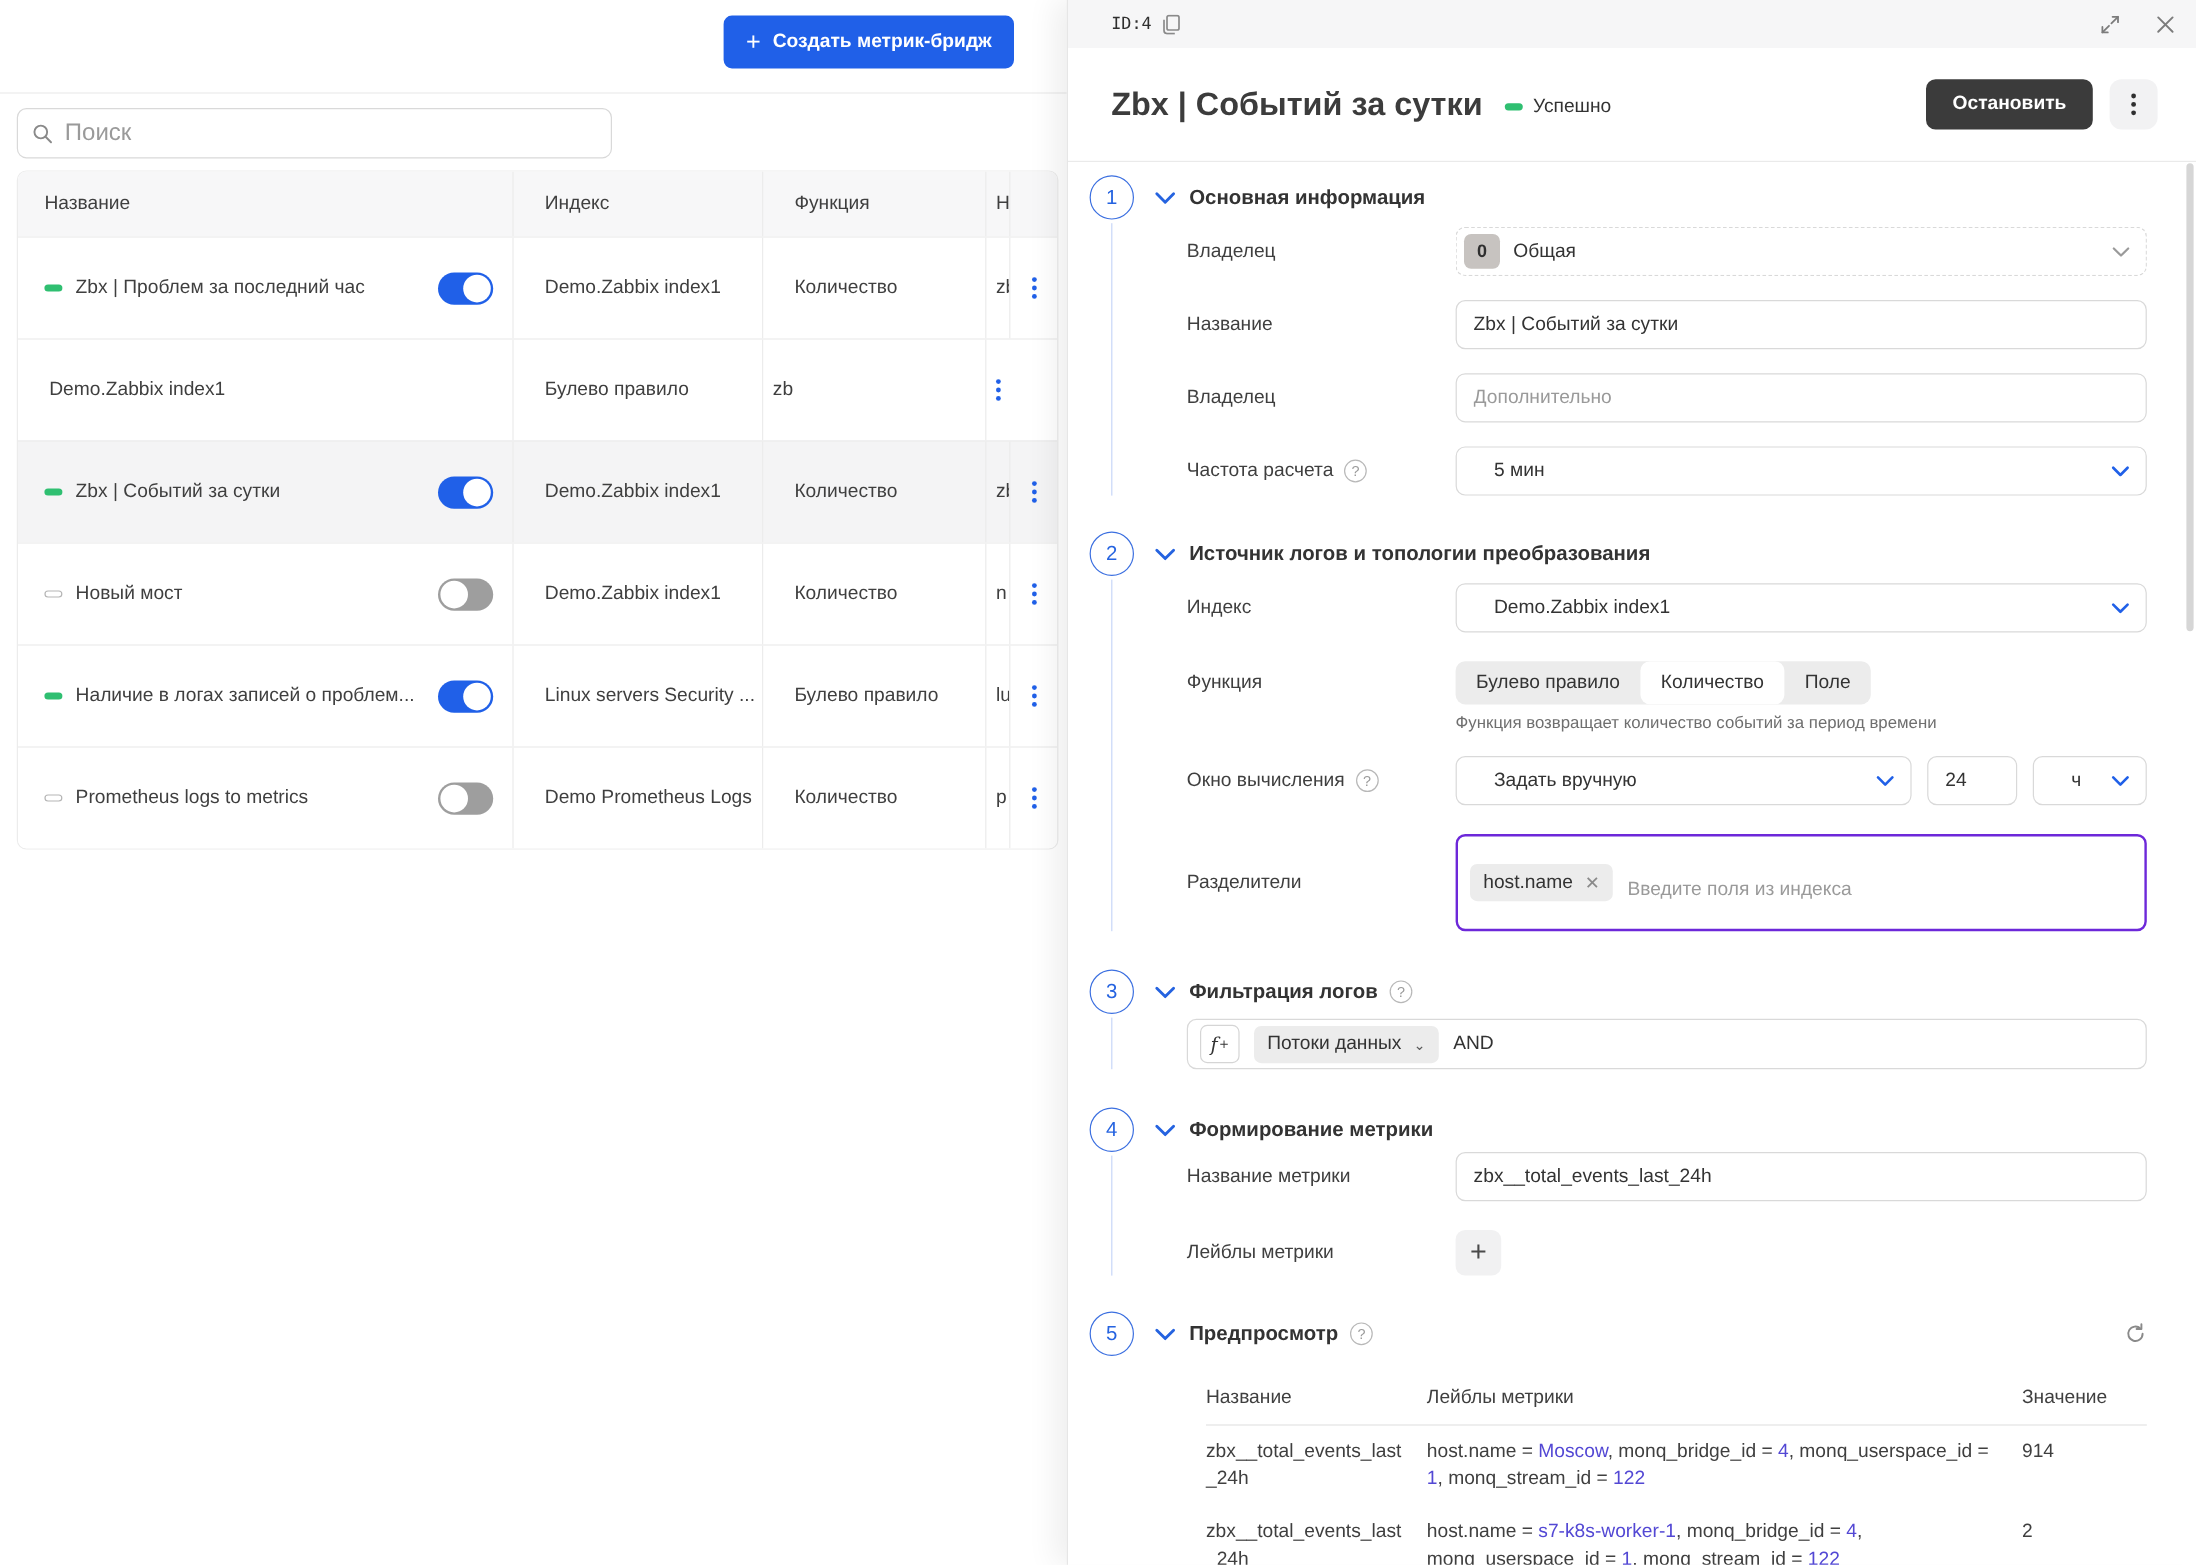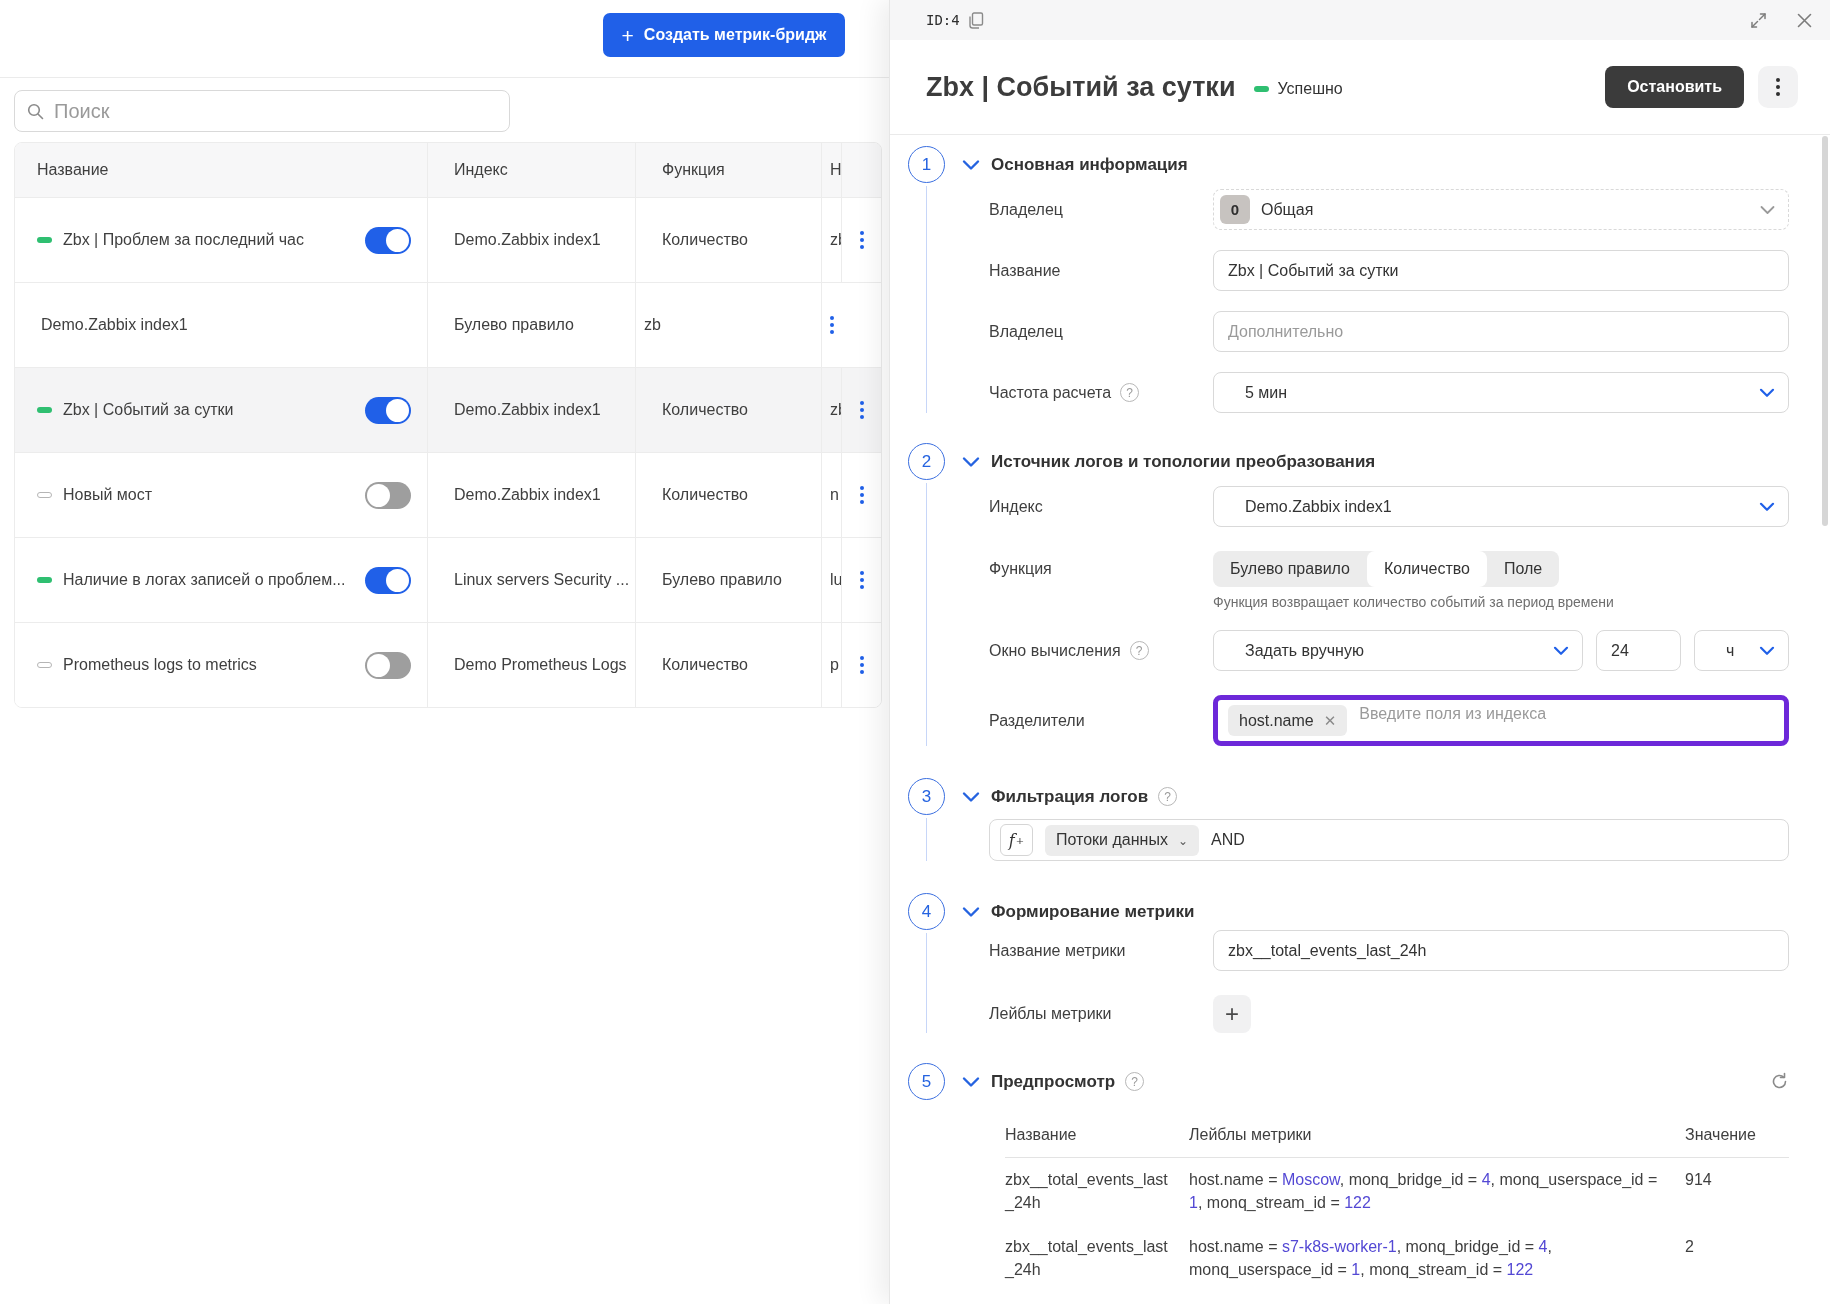--- a/index.html
+++ b/index.html
@@ -99,25 +99,25 @@
   .owner-badge { width:30px; height:29px; background:#c7c3c0; border-radius:6px; font-weight:bold; font-size:15px;
     color:#2f2f2f; display:flex; align-items:center; justify-content:center; }
 
   .segmented { display:inline-flex; background:#ececec; border-radius:8px; overflow:hidden; }
   .seg { padding:9px 17px; font-size:16px; color:#333; cursor:pointer; white-space:nowrap; }
   .seg.active { background:#fff; border-radius:8px; }
   .hint { margin:7px 0 0 28px; padding-left:224px; font-size:14px; color:#6f6f6f; }
 
   .window-row .f-control { display:flex; gap:13px; }
   .win-mode { flex:1; }
-  .win-val { width:85px; padding-right:14px; }
+  .win-val { width:75px; padding-right:14px; }
   .win-unit { width:95px; }
 
-  .chips-input { min-height:42px; border:5px solid #6d28d9; border-radius:8px; display:flex; align-items:flex-start;
-    padding:5px 10px; gap:12px; }
+  .chips-input { min-height:42px; border:2px solid #6d28d9; border-radius:8px; display:flex; align-items:flex-end;
+    padding:23px 10px; gap:12px; }
   .chip { background:#ececec; border-radius:6px; height:31px; display:inline-flex; align-items:center;
     padding:0 11px; font-size:16px; color:#333; gap:10px; white-space:nowrap; }
   .chip .x { color:#8a8a8a; font-size:15px; cursor:pointer; }
   .chip .caret { color:#5a5a5a; font-size:12px; margin-top:2px; }
 
   .filter-bar { margin:4px 0 0 28px; height:42px; border:1px solid #d9d9d9; border-radius:8px;
     display:flex; align-items:center; padding:0 10px; gap:12px; }
   .fx-btn { width:33px; height:32px; border:1px solid #d5d5d5; border-radius:6px; background:#fff;
     display:flex; align-items:center; justify-content:center; cursor:pointer;
     font-family:"DejaVu Serif",serif; font-style:italic; font-size:16px; color:#333; }

